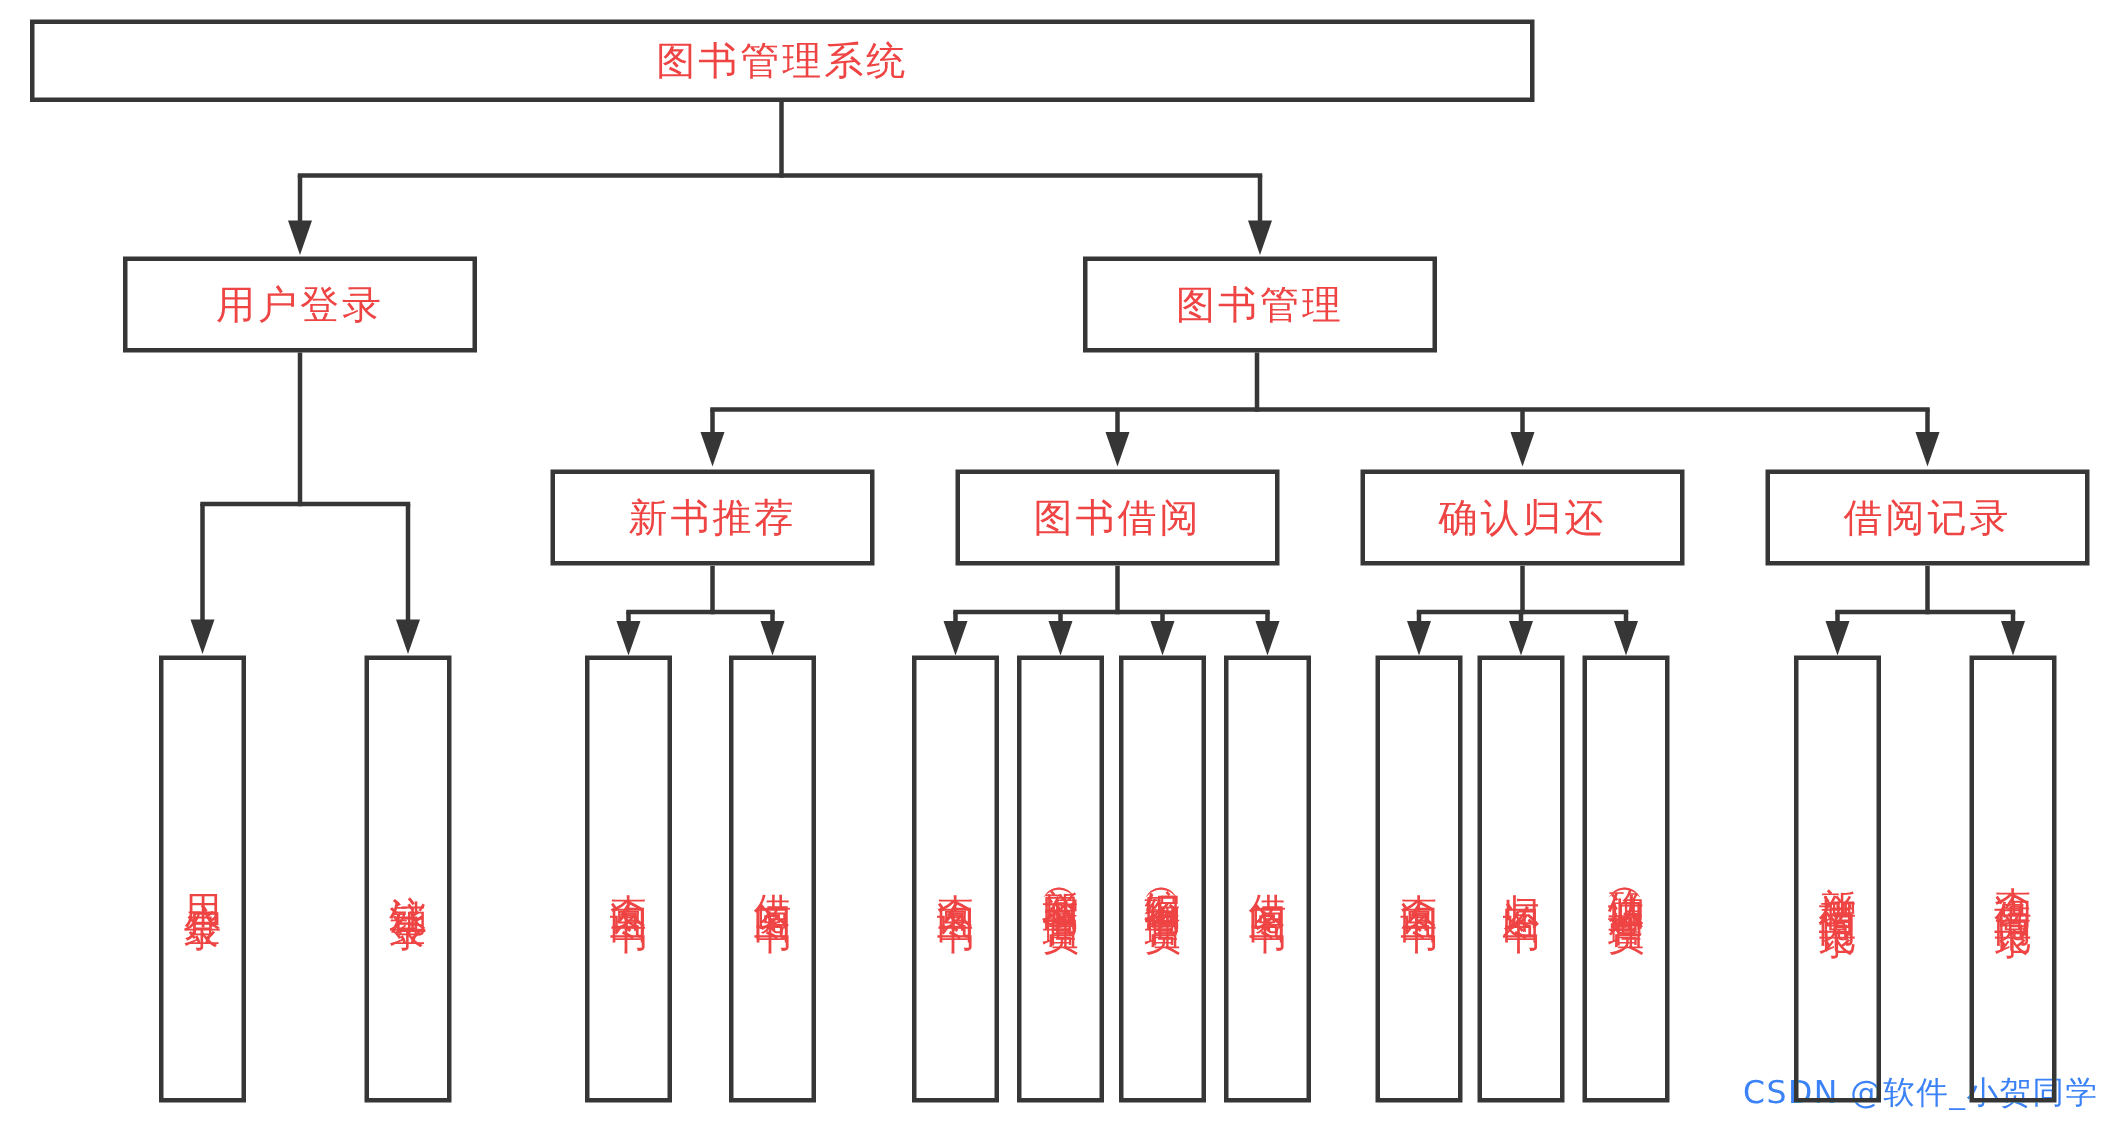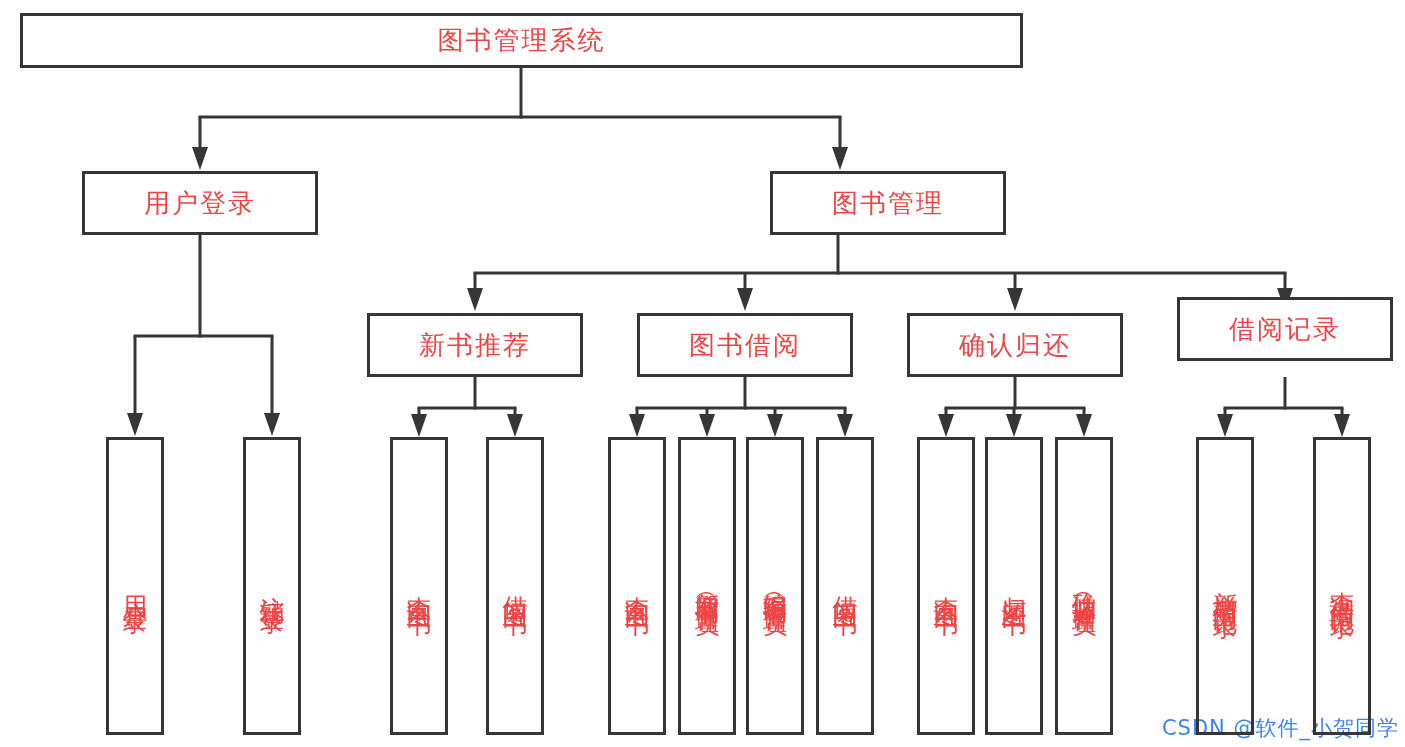--- a/index.html
+++ b/index.html
@@ -115,34 +115,34 @@
     </g>
   </svg>
 
   <div class="node node-h" style="left:20px;top:13px;width:1003px;height:55px;">
     <span>图书管理系统</span>
   </div>
 
   <div class="node node-h" style="left:82px;top:171px;width:236px;height:64px;">
     <span>用户登录</span>
   </div>
-  <div class="node node-h" style="left:722px;top:171px;width:236px;height:64px;margin-left:48px;">
+  <div class="node node-h" style="left:722px;top:171px;width:236px;height:64px;">
     <span>图书管理</span>
   </div>
 
   <div class="node node-h" style="left:367px;top:313px;width:216px;height:64px;">
     <span>新书推荐</span>
   </div>
   <div class="node node-h" style="left:637px;top:313px;width:216px;height:64px;">
     <span>图书借阅</span>
   </div>
   <div class="node node-h" style="left:907px;top:313px;width:216px;height:64px;">
     <span>确认归还</span>
   </div>
-  <div class="node node-h" style="left:1177px;top:297px;width:216px;height:64px;">
+  <div class="node node-h" style="left:1177px;top:313px;width:216px;height:64px;">
     <span>借阅记录</span>
   </div>
 
   <div class="node node-v" style="left:106px;top:437px;width:58px;height:298px;">
     <span>用户登录</span>
   </div>
   <div class="node node-v" style="left:243px;top:437px;width:58px;height:298px;">
     <span>注销登录</span>
   </div>
 

